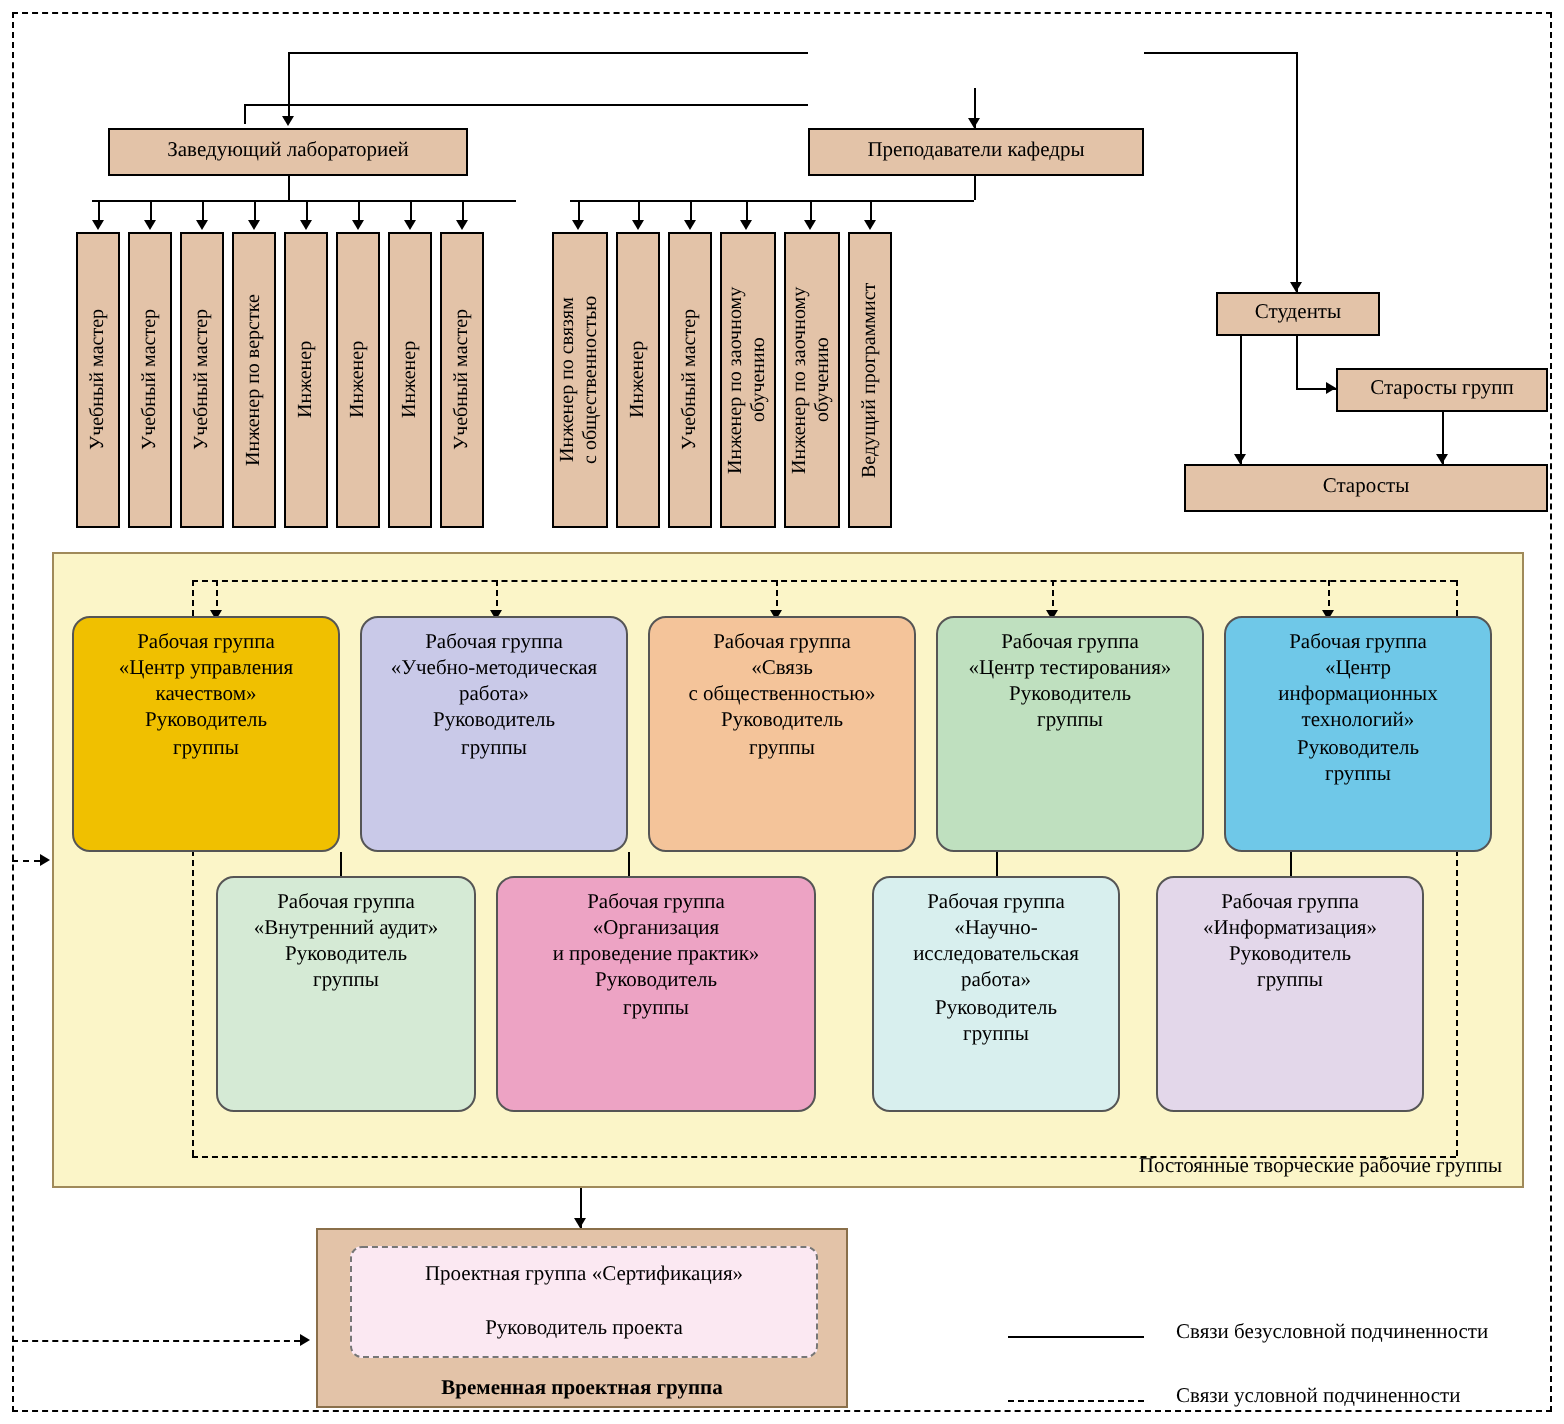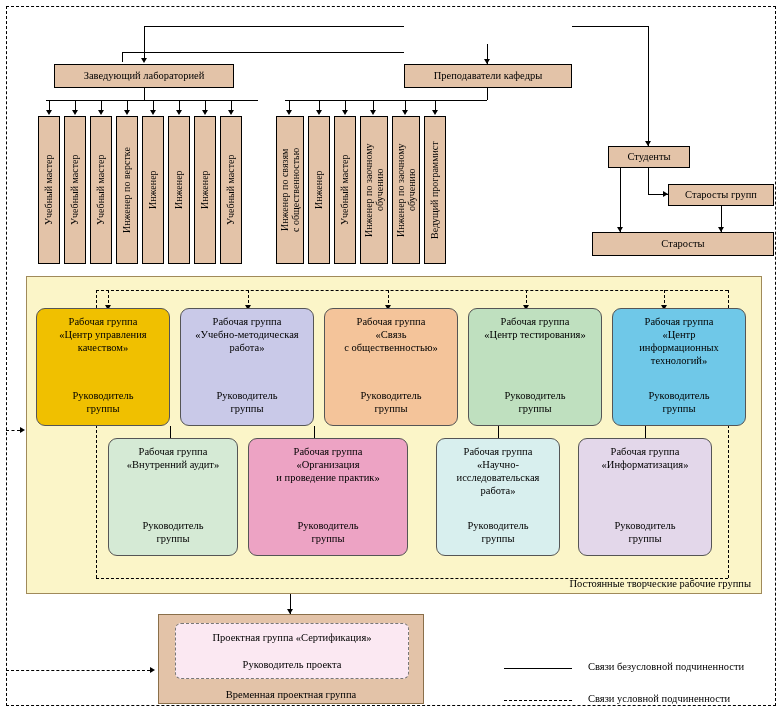--- a/index.html
+++ b/index.html
@@ -28,32 +28,32 @@
   #outerframe{position:absolute;left:6px;top:6px;width:770px;height:700px;
               border:1px dashed #000;box-sizing:border-box;}
 
   
   #perm{position:absolute;left:26px;top:276px;width:736px;height:318px;
         background:#fbf5c8;border:1px solid #a08a5a;box-sizing:border-box;}
   #perm-label{position:absolute;right:10px;bottom:4px;font-size:10.5px;}
 
   .grp{position:absolute;box-sizing:border-box;border:1px solid #555;border-radius:9px;
        font-size:10.5px;line-height:1.25;text-align:center;padding:6px 4px;
-       display:flex;flex-direction:column;justify-content:space-between;}
+       display:flex;flex-direction:column;justify-content:flex-start;}
   .grp .t{white-space:pre-line;}
   .grp .r{white-space:pre-line;padding-bottom:4px;}
 
   
   #temp{position:absolute;left:158px;top:614px;width:266px;height:90px;
         background:#e3c3a8;border:1px solid #8a6f4a;box-sizing:border-box;}
   #temp-inner{position:absolute;left:16px;top:8px;width:234px;height:56px;
         background:#fbe8f2;border:1px dashed #777;border-radius:6px;box-sizing:border-box;
         display:flex;flex-direction:column;align-items:center;justify-content:space-around;
         font-size:10.5px;}
-  #temp-label{position:absolute;left:0;right:0;bottom:3px;text-align:center;font-size:10.5px;}
+  #temp-label{position:absolute;left:0;right:0;bottom:3px;text-align:center;font-size:10.5px;font-weight:bold;}
 
   
   .leg-txt{position:absolute;font-size:10.5px;text-align:center;}
 </style>
 </head>
 <body>
 
 <div id="root">
 
   <div id="outerframe"></div>

